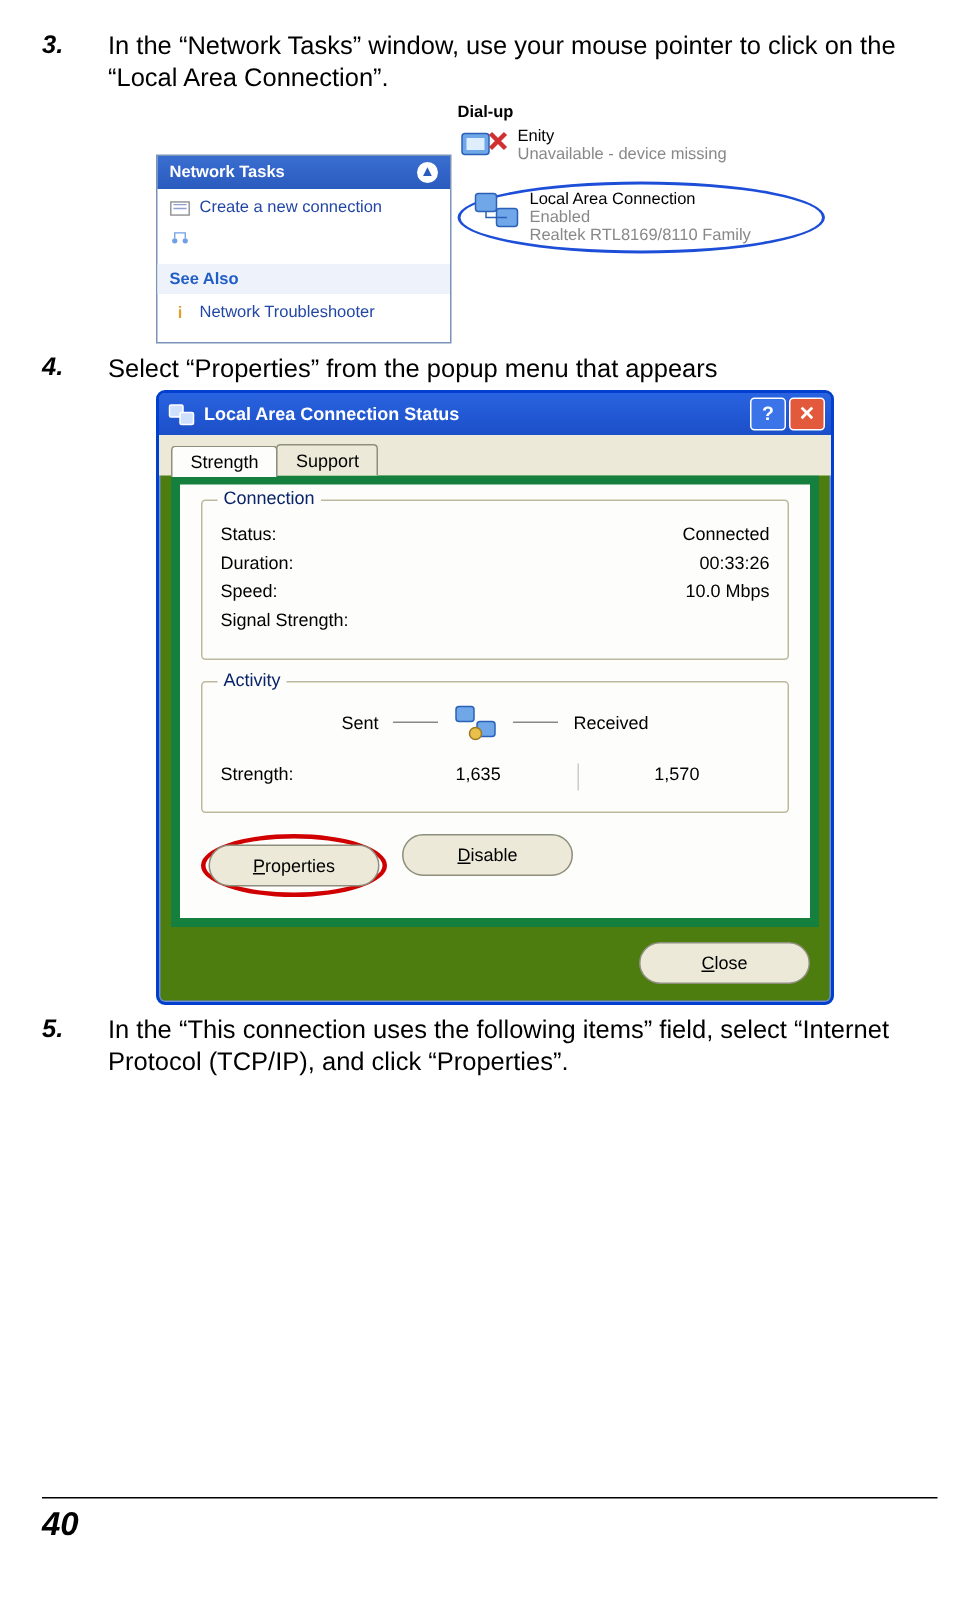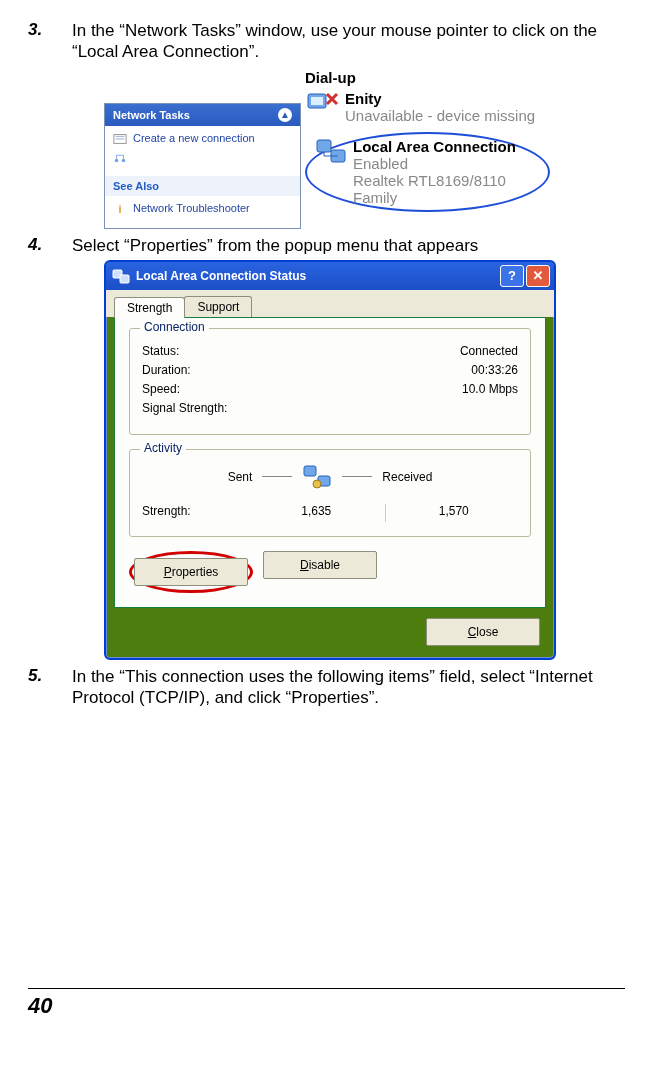--- a/index.html
+++ b/index.html
@@ -30,25 +30,25 @@
     background: linear-gradient(#3a6ecf,#2a5bbf);
     color: #fff; font-weight: bold;
     padding: 4px 8px;
     display: flex; justify-content: space-between; align-items: center;
   }
   .fig1-body { padding: 6px 8px 8px 8px; }
   .fig1-item { display: flex; align-items: flex-start; gap: 6px; color: #2246a5; margin-bottom: 4px; }
   .fig1-item .ico { width: 14px; height: 14px; flex-shrink:0; display:flex;align-items:center;justify-content:center; }
   .fig1-subhead { color:#215dc6; font-weight:bold; padding:4px 8px; background:#eef3fb; }
 
-  .fig1-right { width: 245px; font-size: 15px; }
+  .fig1-right { width: 245px; font-size: 11px; }
   .fig1-cat { font-weight: bold; margin: 2px 0 2px 0; color:#000; }
   .fig1-conn { display:flex; gap:6px; align-items:flex-start; margin-bottom:6px; padding:2px; }
   .fig1-conn .big-ico { width:32px; height:28px; flex-shrink:0; display:flex;align-items:center;justify-content:center; }
-  .fig1-conn .lines div:first-child { font-weight:bold; }
+  .fig1-conn .lines div:first-child { font-weight:normal; }
   .fig1-conn .gray { color:#888; }
   .lan-oval { border:2px solid #1d4ed8; border-radius: 50% / 50%; padding:2px 6px; }
 
   
   .fig2 {
     width: 448px;
     border: 2px solid #003fcf;
     border-radius: 6px;
     background:#4d7c0f;
     font-family: Tahoma, Arial, sans-serif;
@@ -75,37 +75,37 @@
 
   .fig2-tabs { display:flex; padding: 6px 8px 0 8px; background:#ece9d8; }
   .tab {
     border:1px solid #8e8e7d; border-bottom:none;
     padding:3px 12px; background:#ece9d8; margin-right:-1px;
     border-radius:3px 3px 0 0; font-size:12px;
   }
   .tab.active { background:#fdfdfb; position:relative; top:1px; }
   .fig2-panel {
     margin: 0 8px 0 8px; background:#fdfdfb;
-    border:1px solid #15803d; padding:10px 14px 14px 14px;
+    border:6px solid #15803d; padding:10px 14px 14px 14px;
   }
   .group { border:1px solid #bdb99f; border-radius:3px; padding:10px 12px 14px 12px; margin-bottom:14px; position:relative; }
   .group-title { position:absolute; top:-9px; left:10px; background:#fdfdfb; padding:0 4px; color:#0a246a; }
   .row { display:flex; justify-content:space-between; margin:5px 0; }
   .activity-head { display:flex; align-items:center; justify-content:center; gap:10px; margin:4px 0 14px 0; }
   .activity-head .line { width:30px; height:1px; background:#888; }
   .act-ico { width:30px; height:26px; }
   .packets-row { display:flex; margin-top:2px; }
   .packets-row .lab { width:110px; }
   .packets-row .val { flex:1; text-align:center; }
   .packets-row .sep { width:1px; background:#ccc; margin:0 4px; height:18px; align-self:center; }
 
   .btn {
     display:inline-flex; align-items:center; justify-content:center;
     min-width:92px; height:26px;
-    background:#ece9d8; border:1px solid #8e8e7d; border-radius:2px;
+    background:#ece9d8; border:1px solid #8e8e7d; border-radius:14px;
     font-size:12px; padding:0 10px;
   }
   .btn u { text-decoration: underline; }
   .btn-row-left { display:flex; gap:10px; margin-top:8px; }
   .oval-red { display:inline-block; border:3px solid #d00000; border-radius:50%/50%; padding:4px 2px; }
   .btn-row-right { display:flex; justify-content:flex-end; padding:10px 14px 12px 0; }
 
   
   .footer-line { border-top:1px solid #000; margin-top:280px; }
   .page-num { font-weight:bold; font-style:italic; font-size:22px; padding:4px 0; }

